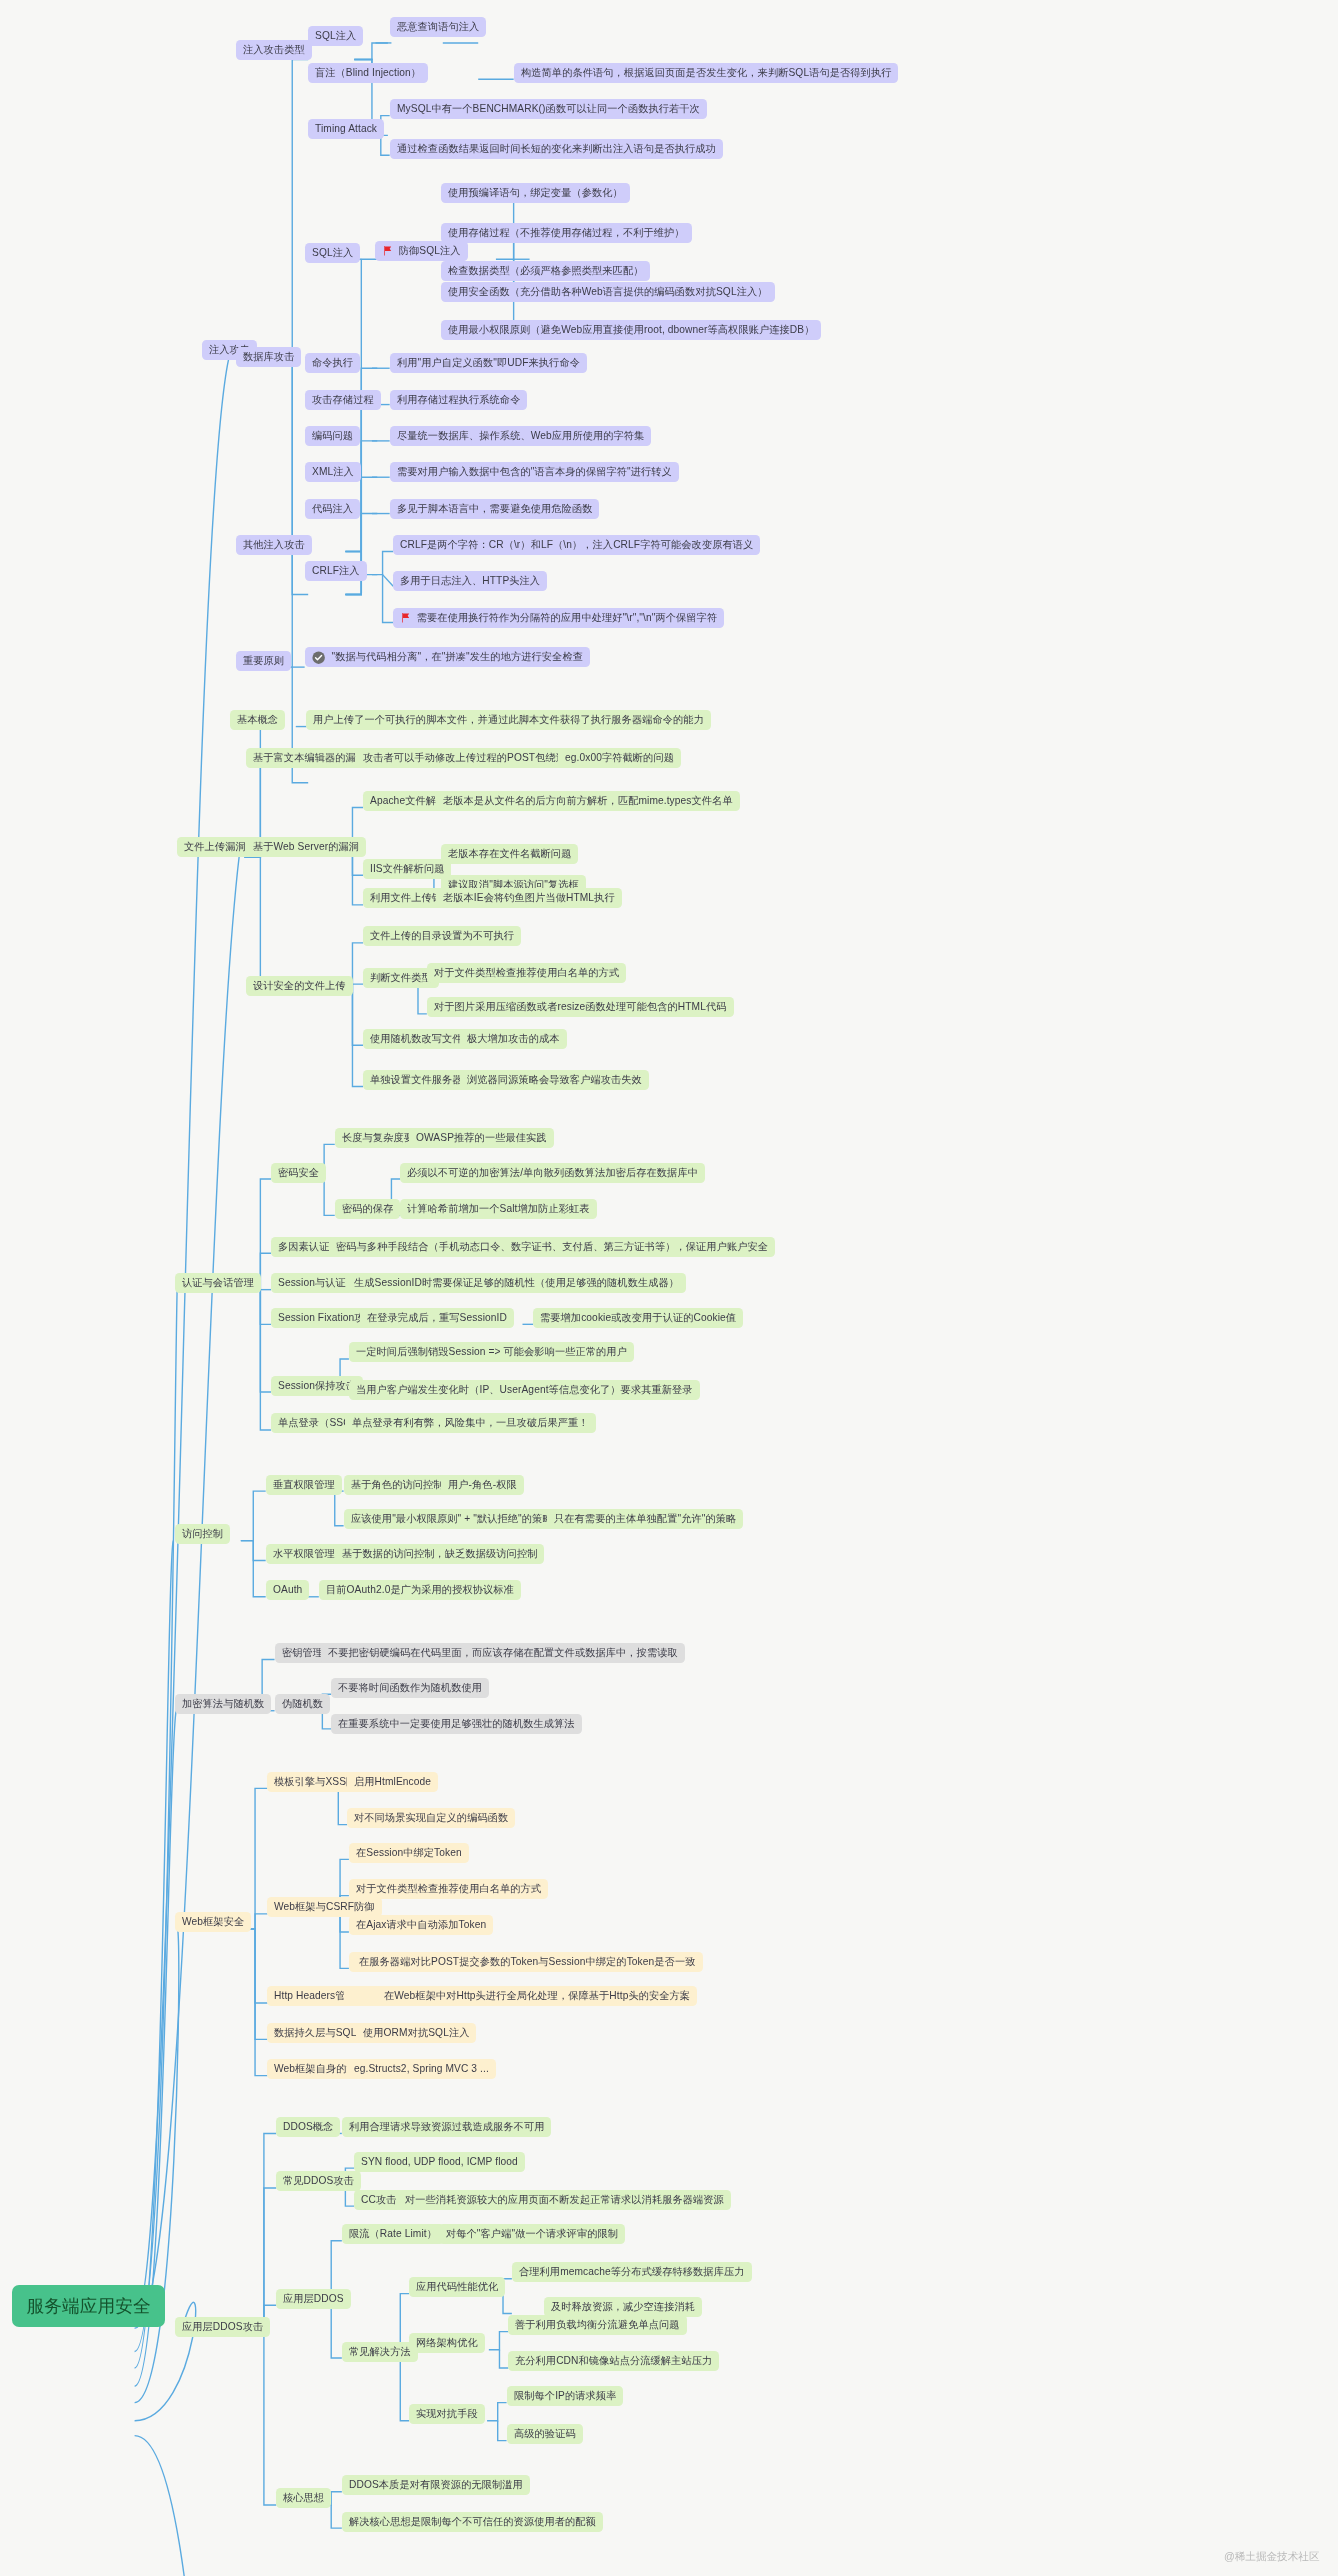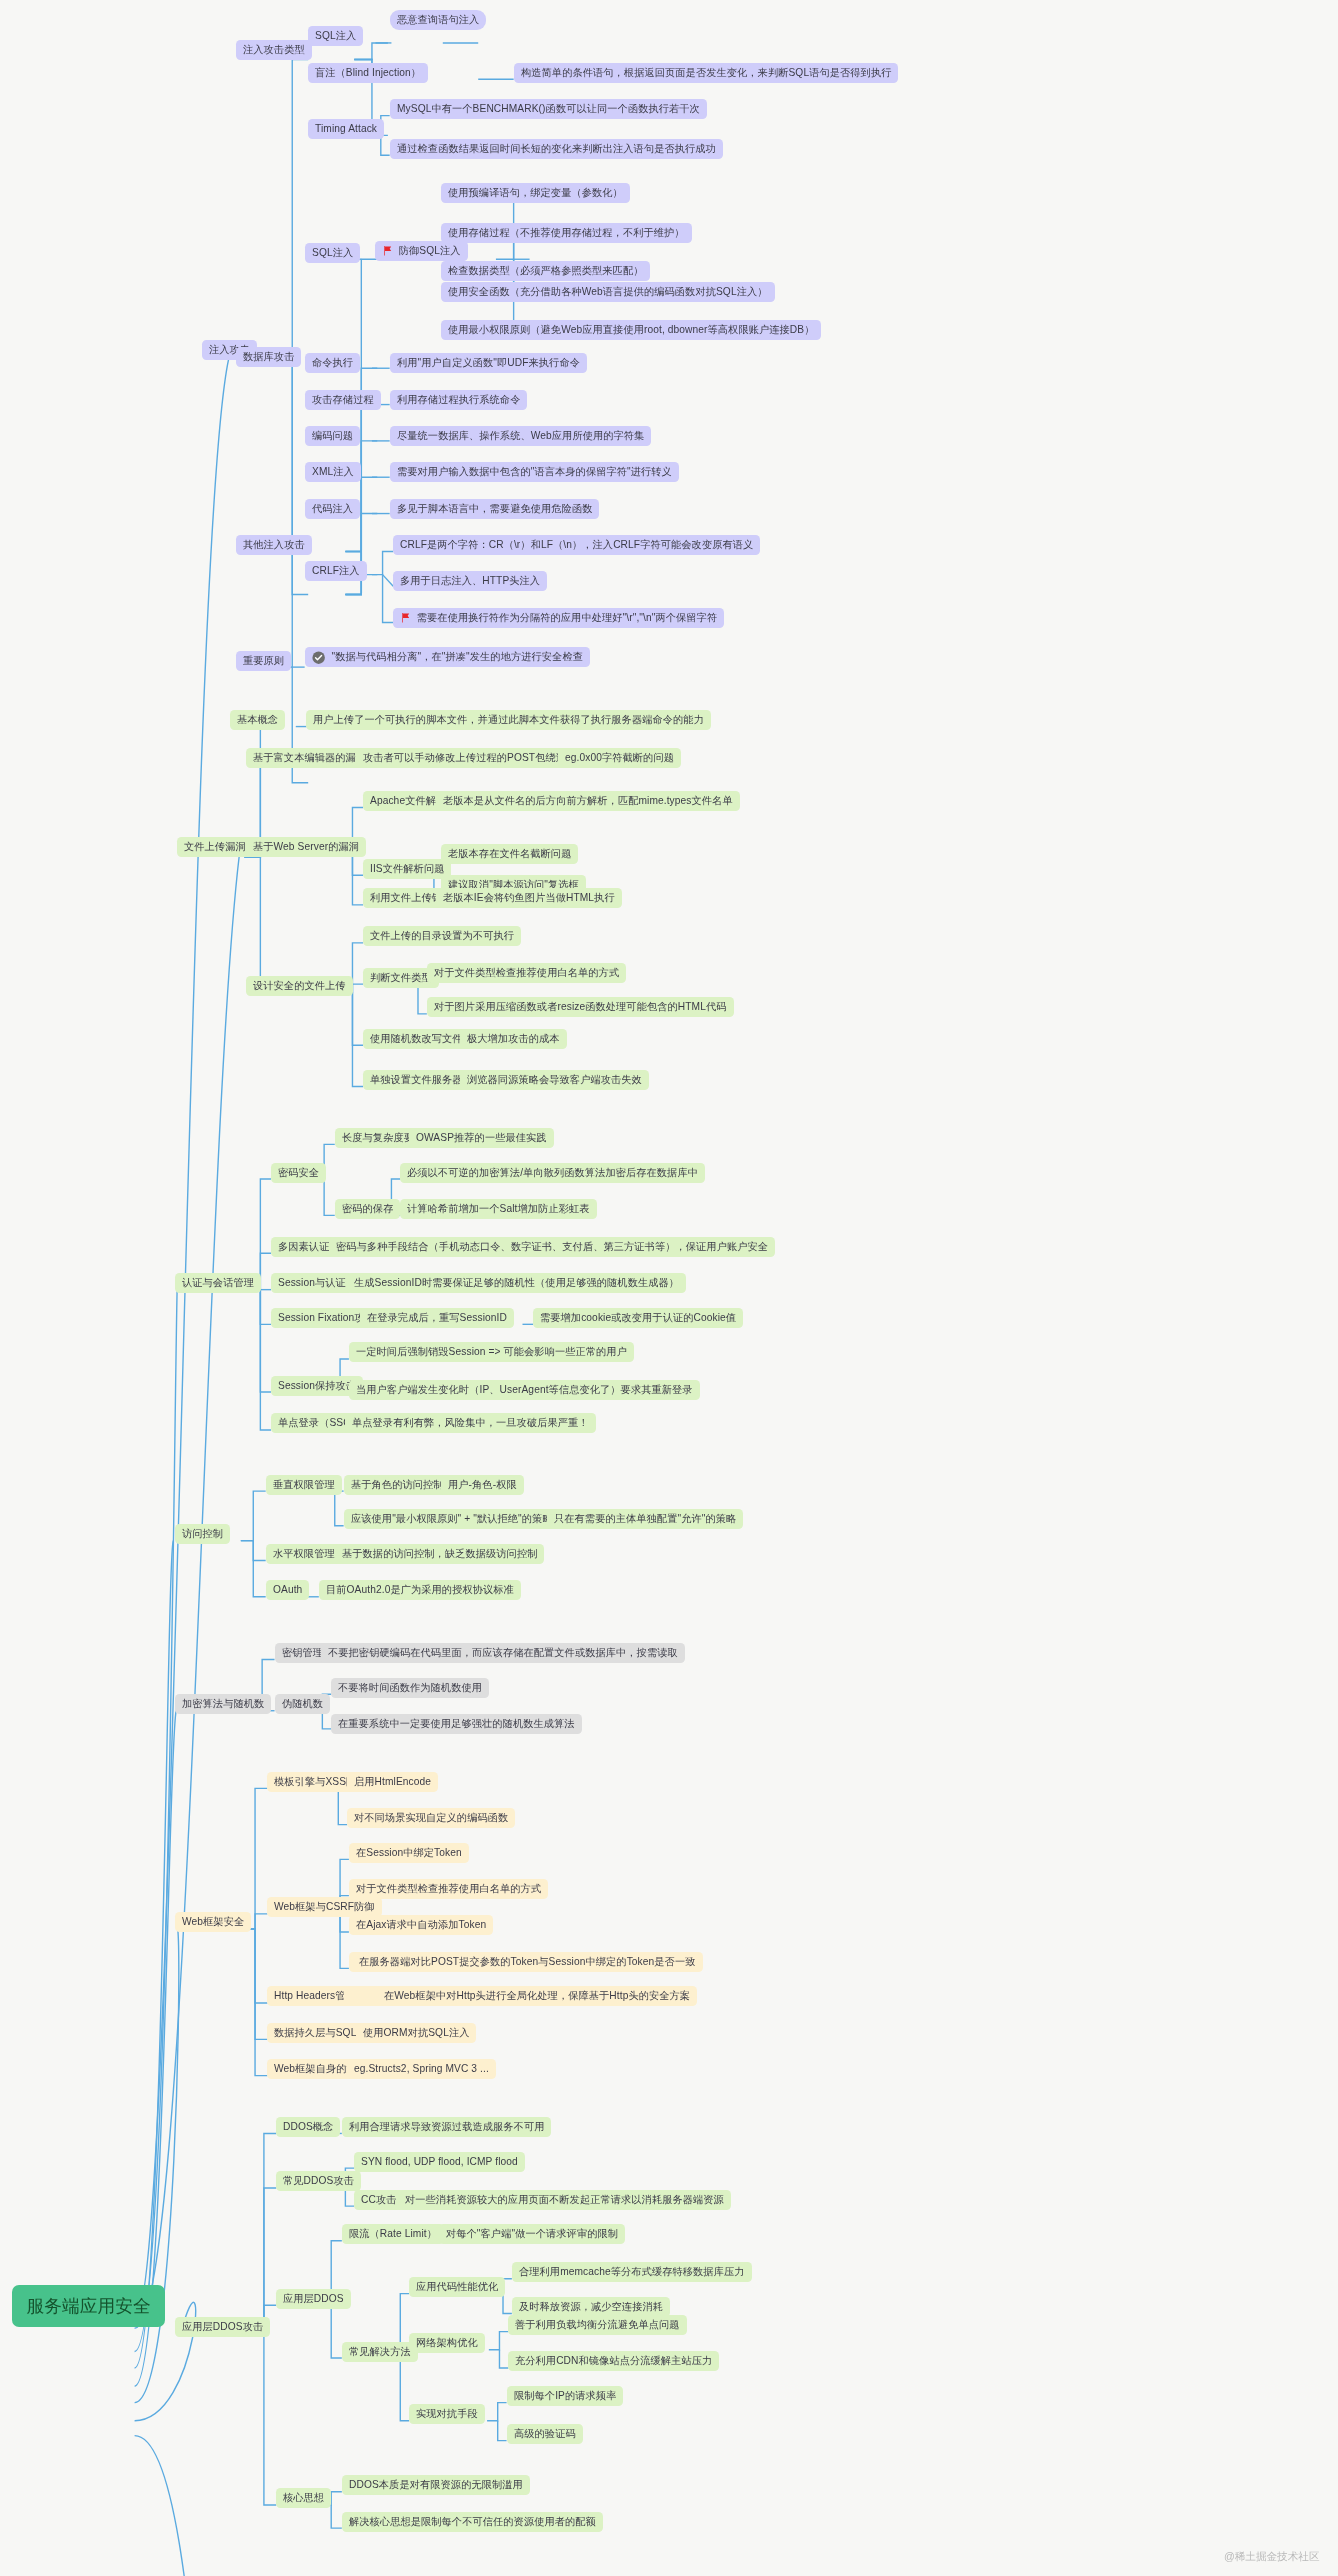--- a/index.html
+++ b/index.html
@@ -218,21 +218,21 @@
       <path d="M362 1517 L 374 1517 L 374 1509 L 386 1509" vector-effect="non-scaling-stroke"></path>
       <path d="M374 1517 L 374 1531 L 386 1531" vector-effect="non-scaling-stroke"></path>
     </g>
   </svg>
 
   <div class="node root" style="left: 12.4px; top: 2285px; transform-origin: left center;">服务端应用安全</div>
 
   <div class="node purple" style="left: 202px; top: 340px; transform-origin: left center;">注入攻击</div>
   <div class="node purple" style="left: 236px; top: 40px; transform-origin: left center;">注入攻击类型</div>
   <div class="node purple" style="left: 308px; top: 26.4px; transform-origin: left center;">SQL注入</div>
-  <div class="node purple" style="left: 390px; top: 10px; transform-origin: left center; border-radius: 9px;">恶意查询语句注入</div>
+  <div class="node purple" style="left: 390px; top: 17px; transform-origin: left center;">恶意查询语句注入</div>
   <div class="node purple" style="left: 308px; top: 63px; transform-origin: left center;">盲注（Blind Injection）</div>
   <div class="node purple" style="left: 514px; top: 63px; transform-origin: left center;">构造简单的条件语句，根据返回页面是否发生变化，来判断SQL语句是否得到执行</div>
   <div class="node purple" style="left: 308px; top: 119px; transform-origin: left center;">Timing Attack</div>
   <div class="node purple" style="left: 390px; top: 99px; transform-origin: left center;">MySQL中有一个BENCHMARK()函数可以让同一个函数执行若干次</div>
   <div class="node purple" style="left: 390px; top: 139px; transform-origin: left center;">通过检查函数结果返回时间长短的变化来判断出注入语句是否执行成功</div>
 
   <div class="node purple" style="left: 236px; top: 347px; transform-origin: left center;">数据库攻击</div>
   <div class="node purple" style="left: 305px; top: 243px; transform-origin: left center;">SQL注入</div>
   <div class="node purple" style="left: 375px; top: 241px; transform-origin: left center;">
     <span class="flag">
@@ -369,21 +369,21 @@
   <div class="node green" style="left: 276px; top: 2171px; transform-origin: left center;">常见DDOS攻击</div>
   <div class="node green" style="left: 354px; top: 2152px; transform-origin: left center;">SYN flood, UDP flood, ICMP flood</div>
   <div class="node green" style="left: 354px; top: 2190px; transform-origin: left center;">CC攻击</div>
   <div class="node green" style="left: 398px; top: 2190px; transform-origin: left center;">对一些消耗资源较大的应用页面不断发起正常请求以消耗服务器端资源</div>
   <div class="node green" style="left: 276px; top: 2289px; transform-origin: left center;">应用层DDOS</div>
   <div class="node green" style="left: 342px; top: 2224px; transform-origin: left center;">限流（Rate Limit）</div>
   <div class="node green" style="left: 439px; top: 2224px; transform-origin: left center;">对每个"客户端"做一个请求评审的限制</div>
   <div class="node green" style="left: 342px; top: 2342px; transform-origin: left center;">常见解决方法</div>
   <div class="node green" style="left: 409px; top: 2277px; transform-origin: left center;">应用代码性能优化</div>
   <div class="node green" style="left: 512px; top: 2262px; transform-origin: left center;">合理利用memcache等分布式缓存特移数据库压力</div>
-  <div class="node green" style="left: 512px; top: 2297px; transform-origin: left center;">及时释放资源，减少空连接消耗</div>
+  <div class="node green" style="left: 544px; top: 2297px; transform-origin: left center;">及时释放资源，减少空连接消耗</div>
   <div class="node green" style="left: 409px; top: 2333px; transform-origin: left center;">网络架构优化</div>
   <div class="node green" style="left: 508px; top: 2315px; transform-origin: left center;">善于利用负载均衡分流避免单点问题</div>
   <div class="node green" style="left: 508px; top: 2351px; transform-origin: left center;">充分利用CDN和镜像站点分流缓解主站压力</div>
   <div class="node green" style="left: 409px; top: 2404px; transform-origin: left center;">实现对抗手段</div>
   <div class="node green" style="left: 507px; top: 2386px; transform-origin: left center;">限制每个IP的请求频率</div>
   <div class="node green" style="left: 507px; top: 2424px; transform-origin: left center;">高级的验证码</div>
   <div class="node green" style="left: 276px; top: 2488px; transform-origin: left center;">核心思想</div>
   <div class="node green" style="left: 342px; top: 2475px; transform-origin: left center;">DDOS本质是对有限资源的无限制滥用</div>
   <div class="node green" style="left: 342px; top: 2512px; transform-origin: left center;">解决核心思想是限制每个不可信任的资源使用者的配额</div>
 

